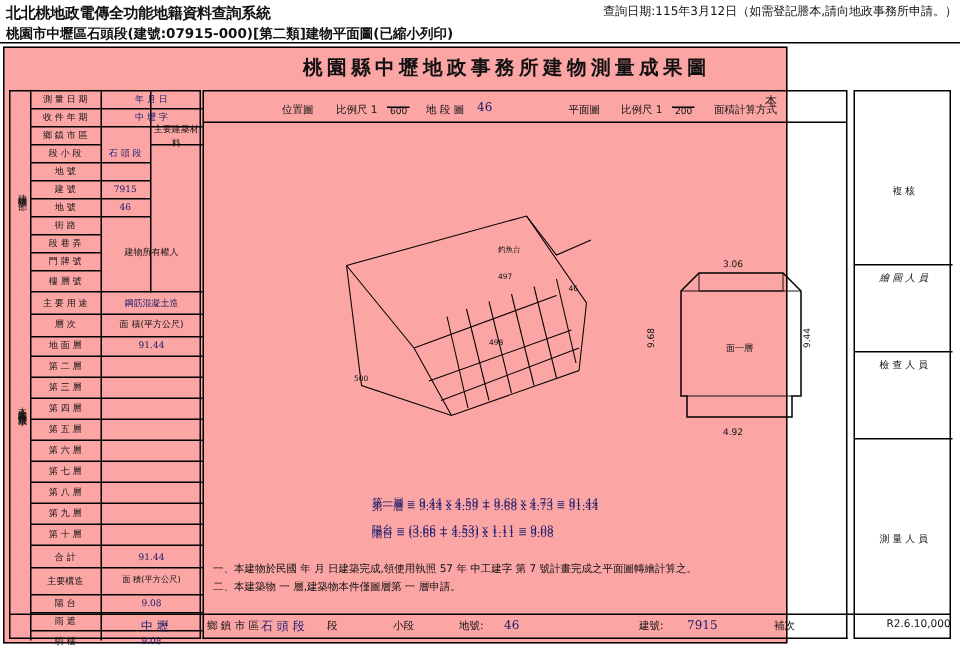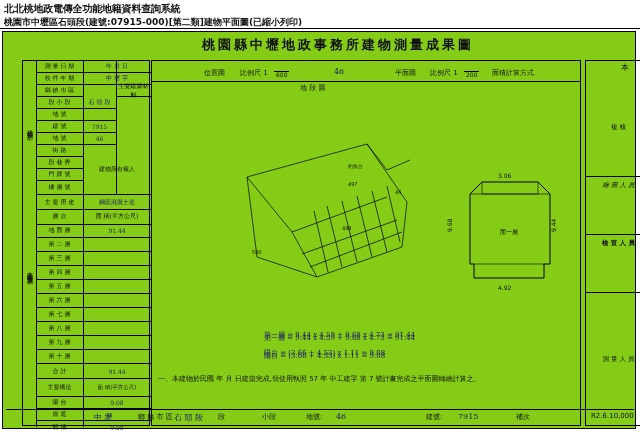--- a/index.html
+++ b/index.html
@@ -21,34 +21,34 @@
   .hdr-sub{
     position:absolute;left:4px;top:16px;font-size:9px;font-weight:bold;white-space:nowrap;
   }
   .hdr-right{
     position:absolute;right:2px;top:2px;font-size:8px;white-space:nowrap;
   }
   .hdr-rule{
     position:absolute;left:0;top:28px;width:640px;height:1px;background:#000;
   }
   .sheet{
-    position:absolute;left:2px;top:31px;width:634px;height:398px;
+    position:absolute;left:2px;top:31px;width:523px;height:398px;
     border:1px solid #000;
     box-sizing:border-box;
-    background:#84cc16;
+    background:#fca5a5;
   }
   .doc-title{
     position:absolute;left:120px;top:4px;width:430px;text-align:center;
     font-size:13px;font-weight:bold;letter-spacing:3px;
     font-family:"DejaVu Serif", serif;
   }
   
   .vline{position:absolute;background:#000;width:1px;}
   .hline{position:absolute;background:#000;height:1px;}
-  .box{position:absolute;border:1px solid #000;box-sizing:border-box;margin-left:16px;}
+  .box{position:absolute;border:1px solid #000;box-sizing:border-box;}
   .vt{
     writing-mode:vertical-rl;text-orientation:upright;
     letter-spacing:1px;
   }
   .cen{display:flex;align-items:center;justify-content:center;text-align:center;}
   .hand{
     font-family:"DejaVu Serif", serif;
     color:#1b1b6b;
   }
   
@@ -72,20 +72,21 @@
   #footer .fc{position:absolute;top:2px;font-size:7px;white-space:nowrap;}
   .sm{font-size:5.5px;}
   svg{display:block;}
 </style>
 </head>
 <body>
 
 <div class="hdr">
   <div class="hdr-title">北北桃地政電傳全功能地籍資料查詢系統</div>
   <div class="hdr-sub">桃園市中壢區石頭段(建號:07915-000)[第二類]建物平面圖(已縮小列印)</div>
+  <div class="hdr-right">查詢日期:115年3月12日（如需登記謄本,請向地政事務所申請。）</div>
   <div class="hdr-rule"></div>
 </div>
 
 <div class="sheet">
 
   <div class="doc-title">桃園縣中壢地政事務所建物測量成果圖</div>
 
   <div id="left-table" class="box">
 
     <div class="vline" style="left:13px;top:0;height:366px;"></div>
@@ -179,21 +180,21 @@
 
   <div id="plan-area">
 
     <div id="scale-bar" class="box" style="border-left:1px solid #000;border-right:1px solid #000;border-top:1px solid #000;">
       <span class="sb-txt" style="left:52px;top:7px;">位置圖</span>
       <span class="sb-txt" style="left:88px;top:7px;">比例尺 1</span>
       <span class="frac" style="position:absolute;left:122px;top:4px;">
         <span class="num">&nbsp;</span>
           <span class="den">600</span>
       </span>
-      <span class="sb-txt" style="left:148px;top:22px;">地 段 圖</span>
+      <span class="sb-txt" style="left:148px;top:7px;">地 段 圖</span>
       <span class="sb-txt hand" style="left:182px;top:6px;font-size:8px;">46</span>
       <span class="sb-txt" style="left:243px;top:7px;">平面圖</span>
       <span class="sb-txt" style="left:278px;top:7px;">比例尺 1</span>
       <span class="frac" style="position:absolute;left:312px;top:4px;">
         <span class="num">&nbsp;</span>
           <span class="den">200</span>
       </span>
       <span class="sb-txt" style="left:340px;top:7px;">面積計算方式</span>
     </div>
 
@@ -240,32 +241,33 @@
           <text x="112" y="258">第一層 = 9.44 x 4.59 + 9.68 x 4.73 = 91.44</text>
           <text x="112" y="276">陽台 = (3.66 + 4.53) x 1.11 = 9.08</text>
         </g>
       </svg>
 
       <div style="position:absolute;left:112px;top:248px;font-size:7px;" class="hand">第一層 = 9.44 x 4.59 + 9.68 x 4.73 = 91.44</div>
       <div style="position:absolute;left:112px;top:266px;font-size:7px;" class="hand">陽台 = (3.66 + 4.53) x 1.11 = 9.08</div>
 
       <div id="notes" style="position:absolute;left:6px;top:292px;width:418px;">
         <div>一、本建物於民國 年 月 日建築完成,領使用執照 57 年 中工建字 第 7 號計畫完成之平面圖轉繪計算之。</div>
+        <div>二、本建築物 一 層,建築物本件僅圖層第 一 層申請。</div>
       </div>
     </div>
   </div>
 
   <div id="right-col" class="box">
     <div class="rbox" style="top:58px;height:58px;">
       <div class="rlabel">複 核</div>
     </div>
     <div class="rbox" style="top:116px;height:58px;font-style:italic;">
       <div class="rlabel">繪 圖 人 員</div>
     </div>
-    <div class="rbox" style="top:174px;height:58px;font-weight:bold;">
+    <div class="rbox" style="top:174px;height:58px;">
       <div class="rlabel">檢 查 人 員</div>
     </div>
     <div class="rbox" style="top:290px;height:76px;border-bottom:none;">
       <div class="rlabel">測 量 人 員</div>
     </div>
   </div>
 
   <div style="position:absolute;right:6px;top:30px;font-size:8px;">本</div>
 
   <div id="footer">

